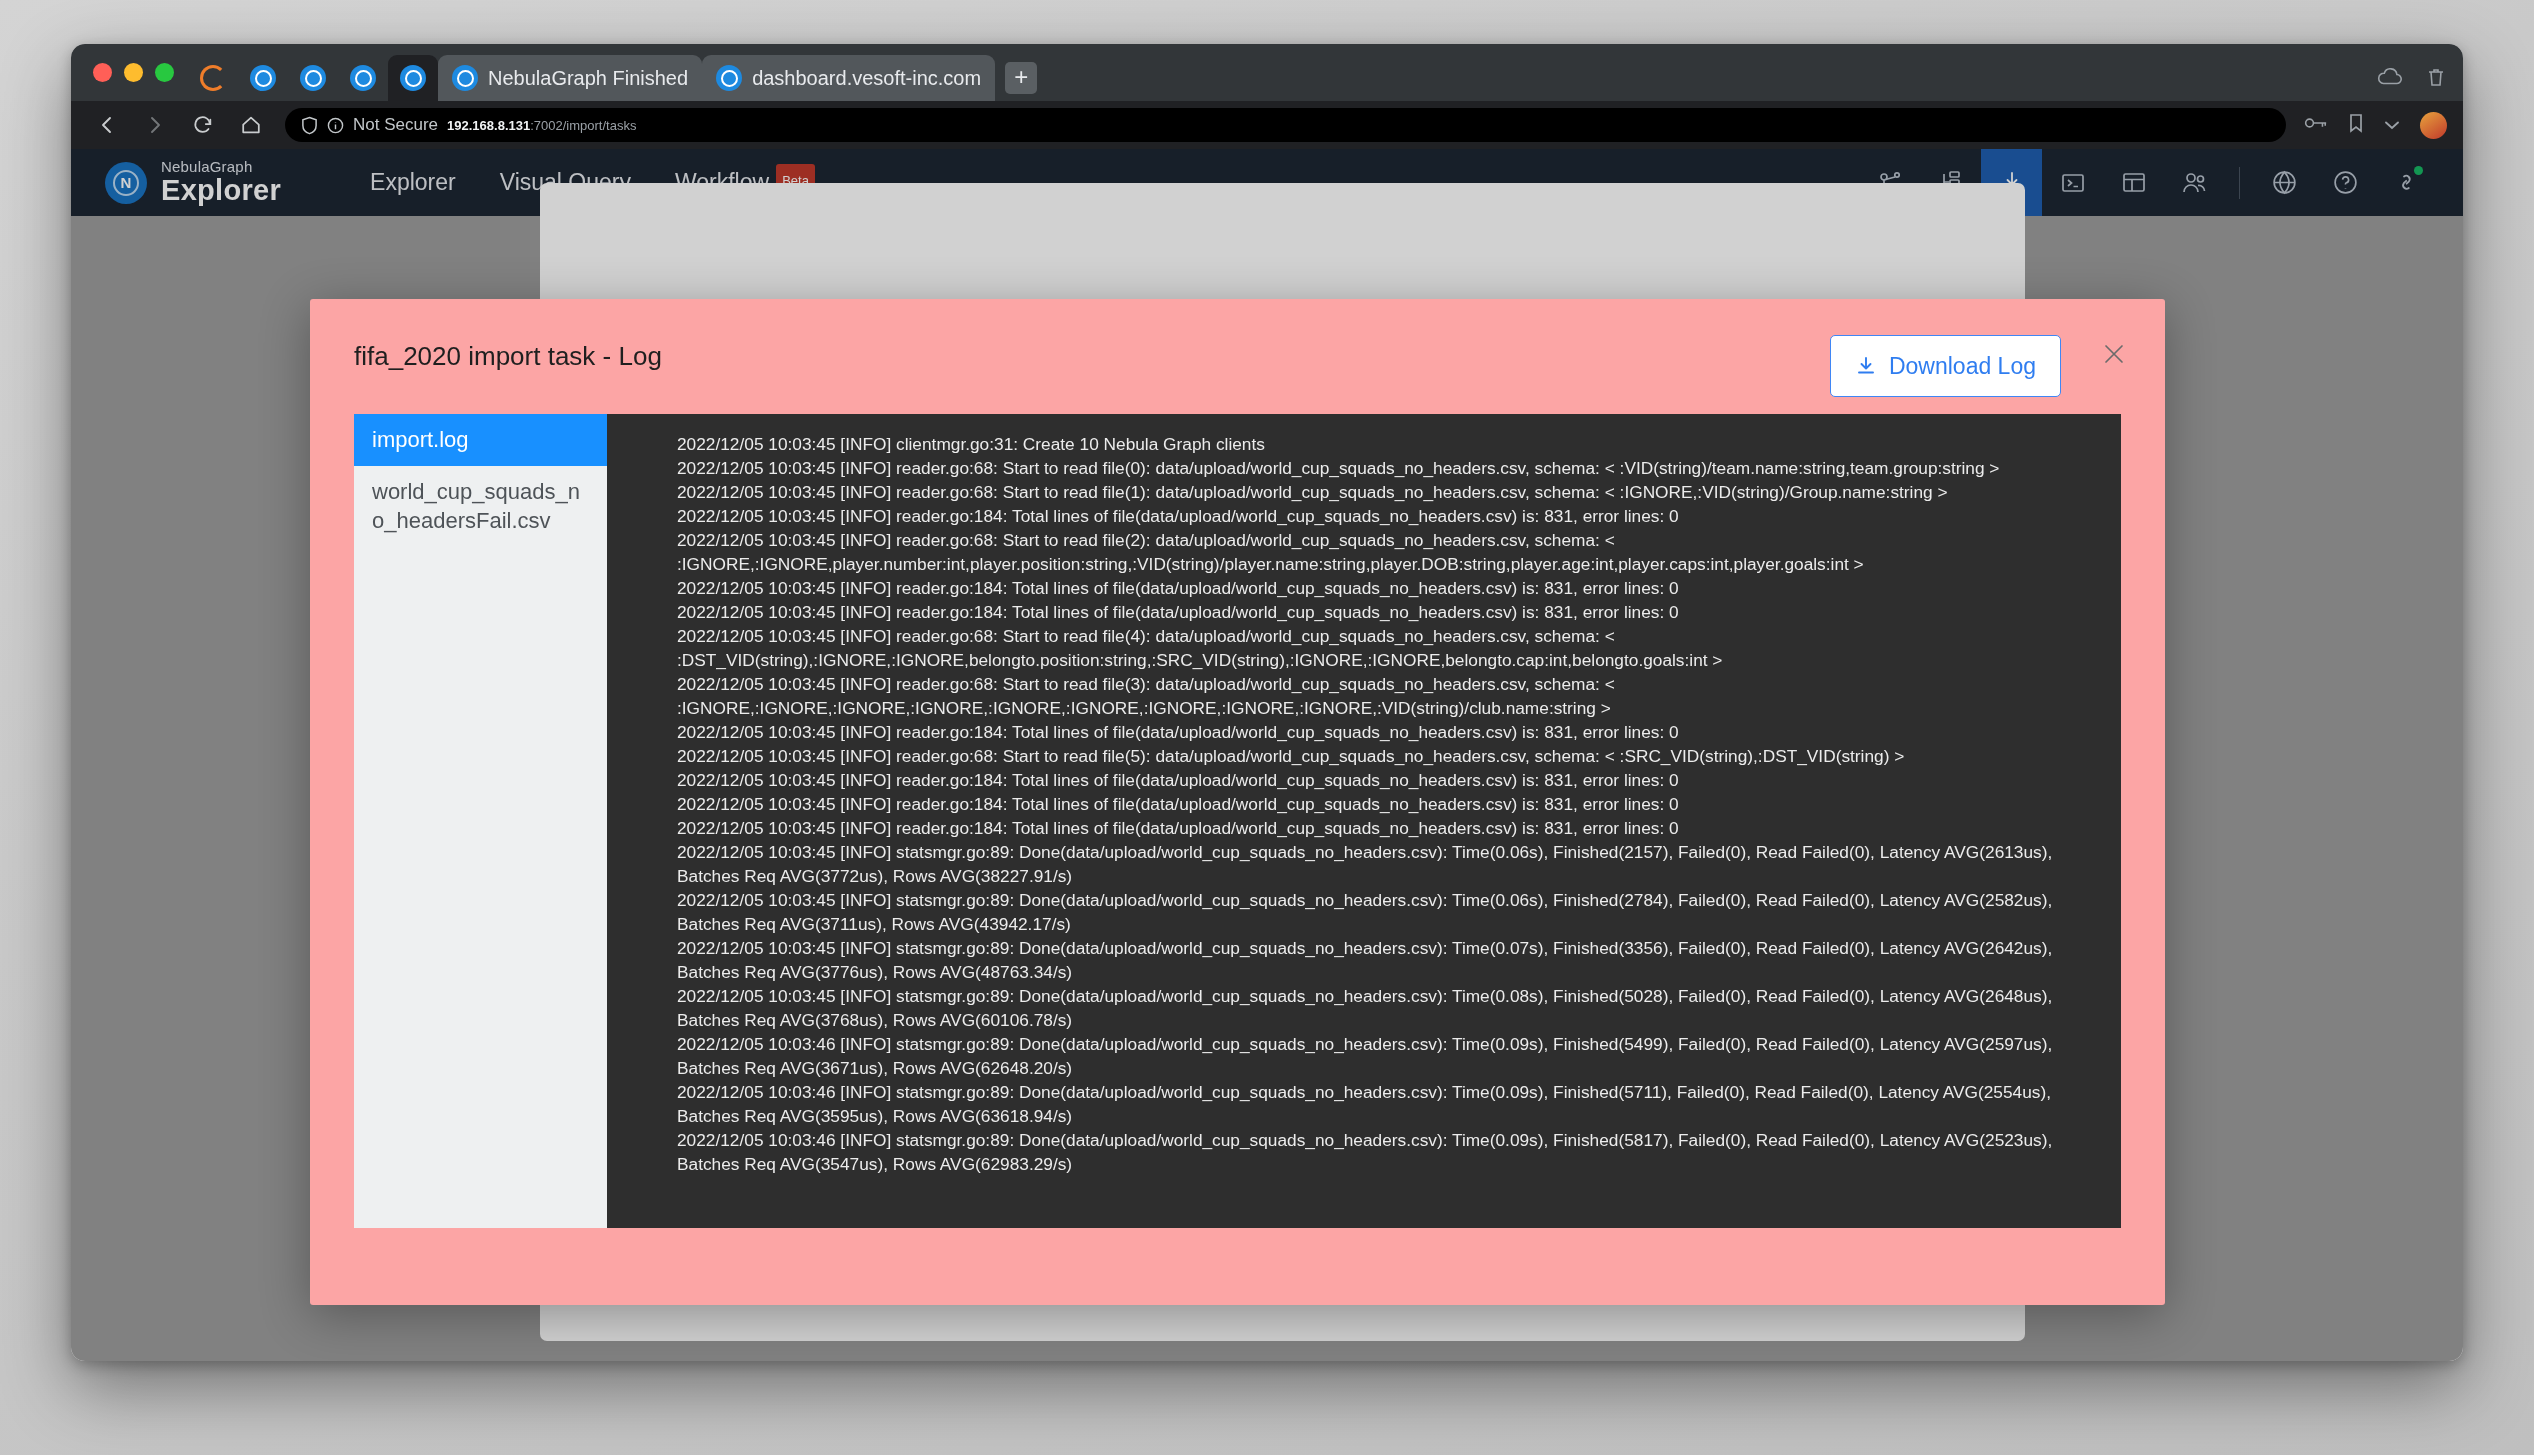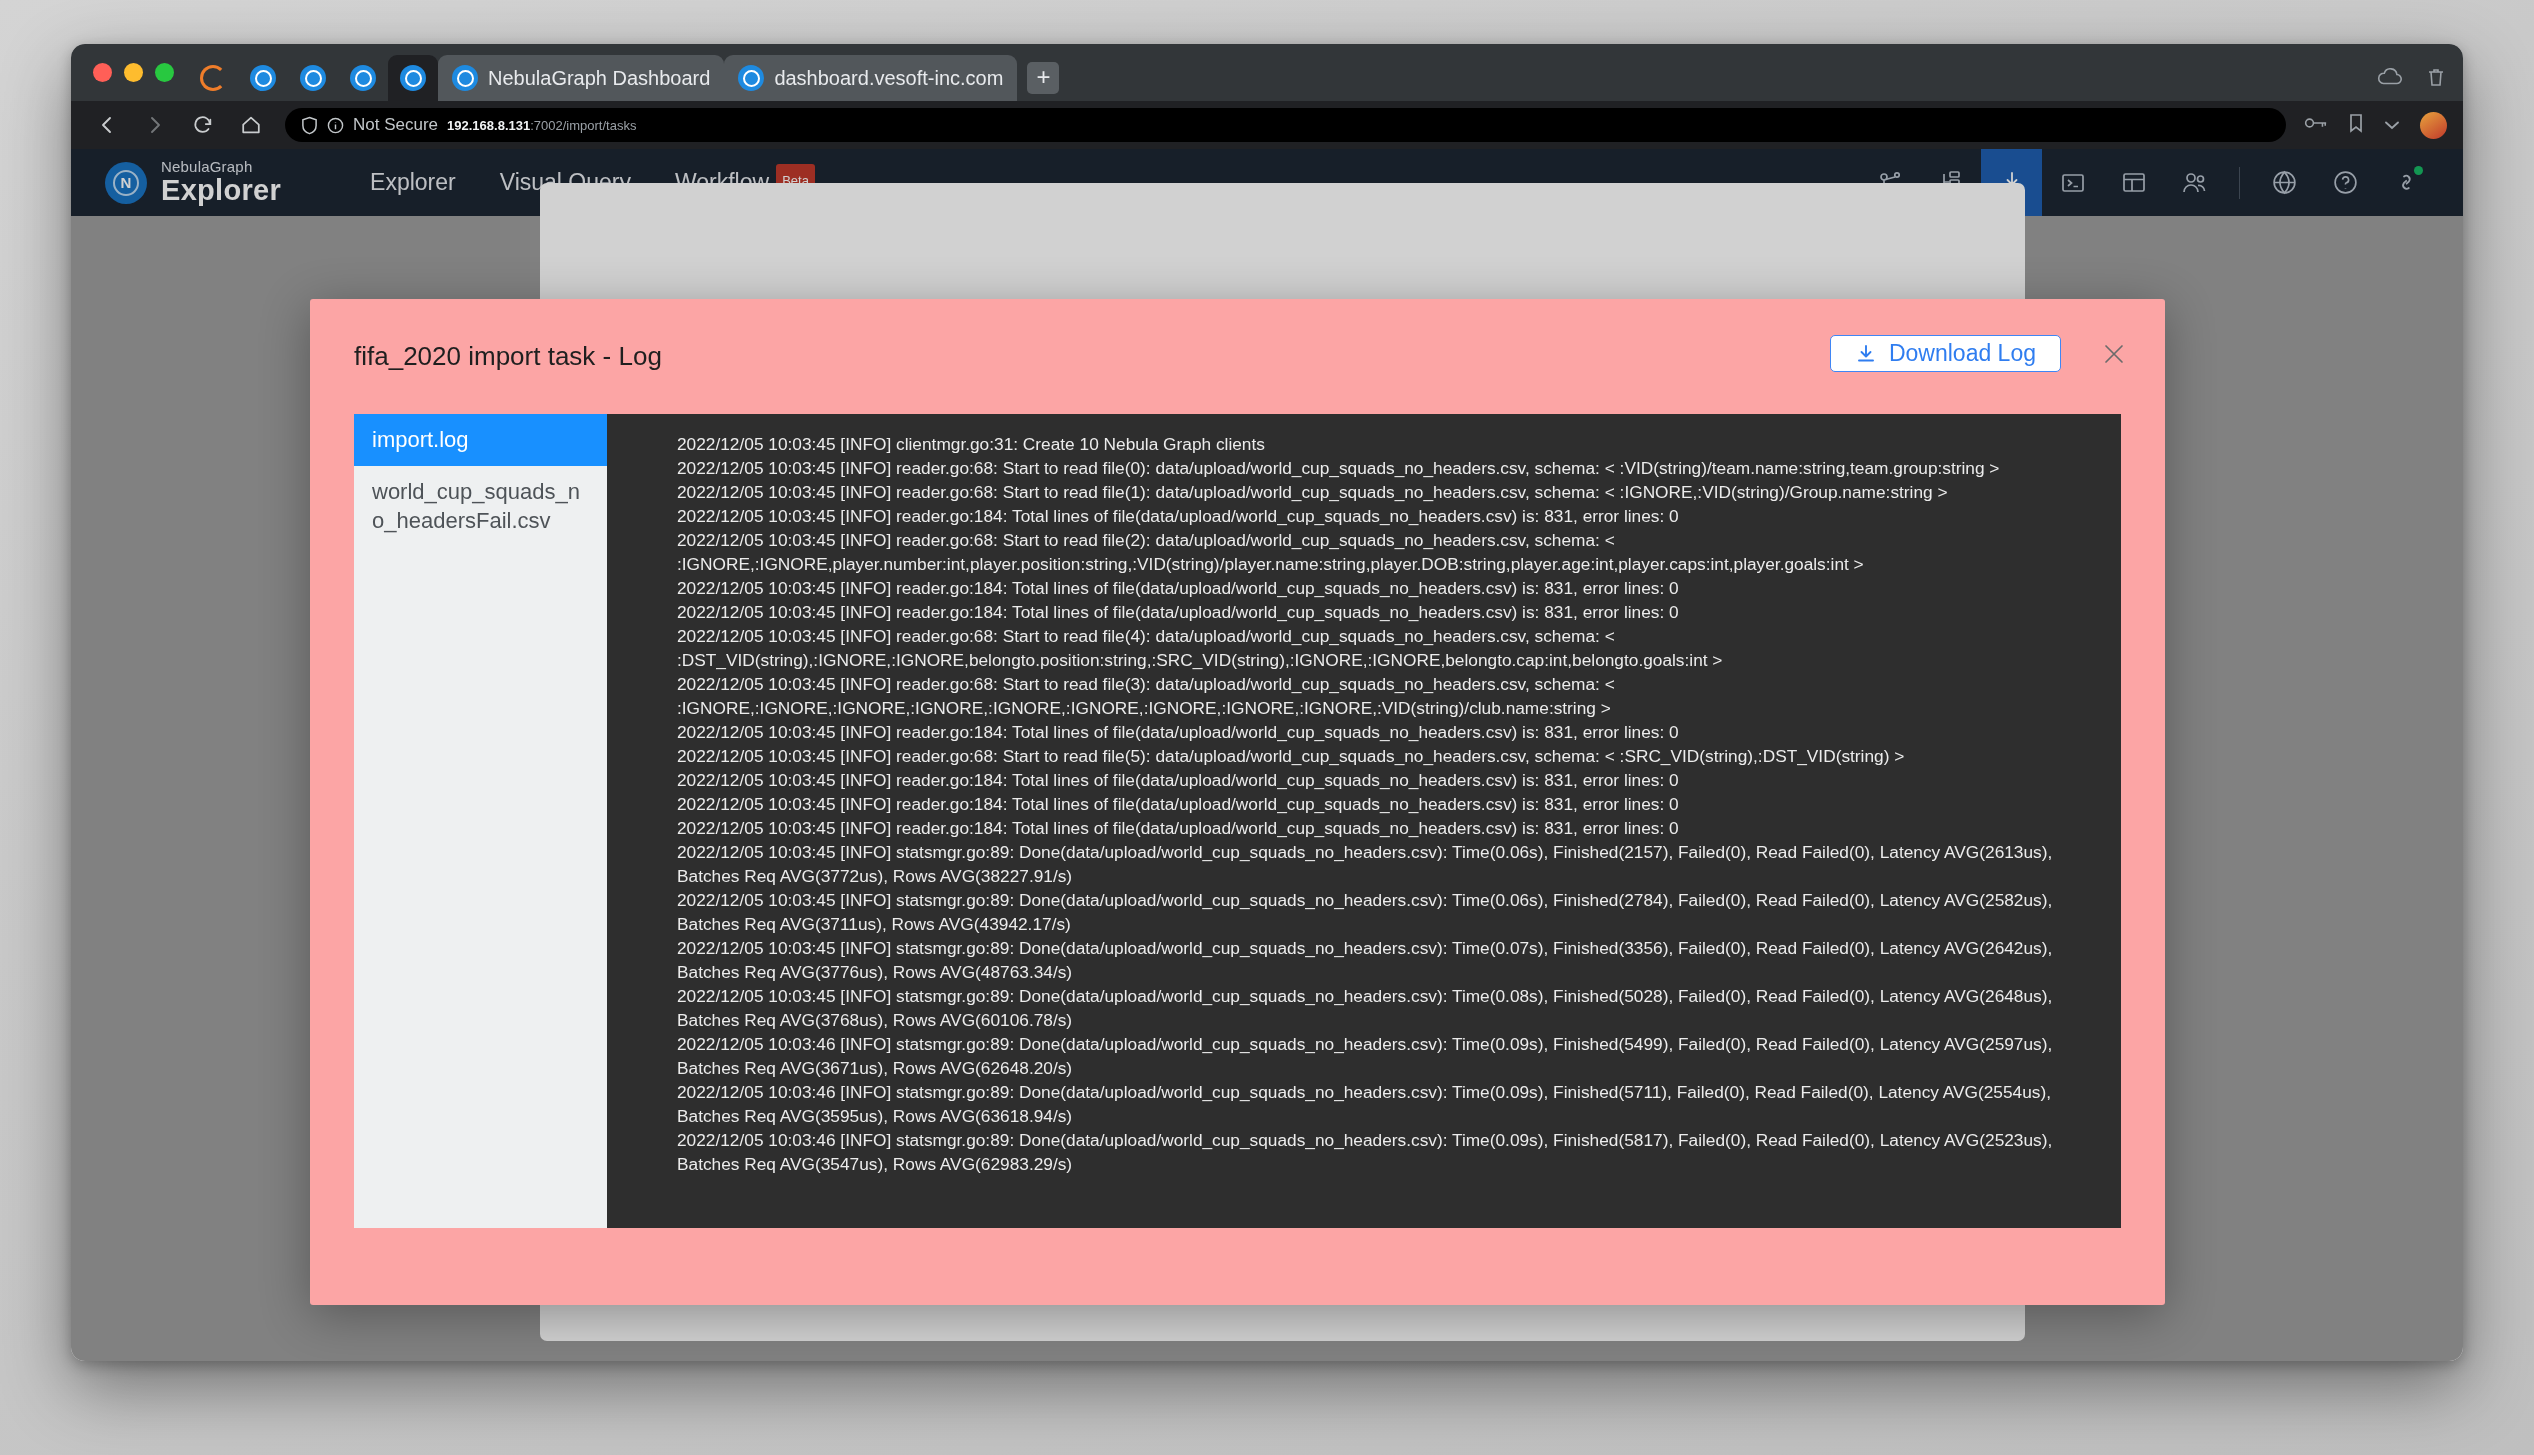--- a/index.html
+++ b/index.html
@@ -307,21 +307,21 @@
     position: relative;
   }
   #modal-title {
     font-size: 26px;
     color: #1f1f1f;
   }
   #download-log-btn {
     position: absolute;
     right: 104px;
     top: 36px;
-    height: 37px;
+    height: 62px;
     padding: 0 24px;
     border: 1px solid #3f86f5;
     border-radius: 5px;
     background: #fff;
     color: #2f7df0;
     font-size: 23px;
     display: flex;
     align-items: center;
     gap: 12px;
     font-family: "Liberation Sans", sans-serif;
@@ -397,21 +397,21 @@
       </div>
       <div class="tab pinned inactive-pin">
         <span class="favicon"></span>
       </div>
       <div class="tab pinned active">
         <span class="favicon"></span>
       </div>
 
       <div class="tab plain">
         <span class="favicon"></span>
-        <span class="tab-label">NebulaGraph Dashboard</span>
+        <span class="tab-label">NebulaGraph Finished</span>
       </div>
       <div class="tab plain">
         <span class="favicon"></span>
         <span class="tab-label">dashboard.vesoft-inc.com</span>
       </div>
 
       <div id="new-tab-btn">+</div>
 
       <div id="tab-right-icons">
         <span class="tb-ico">

